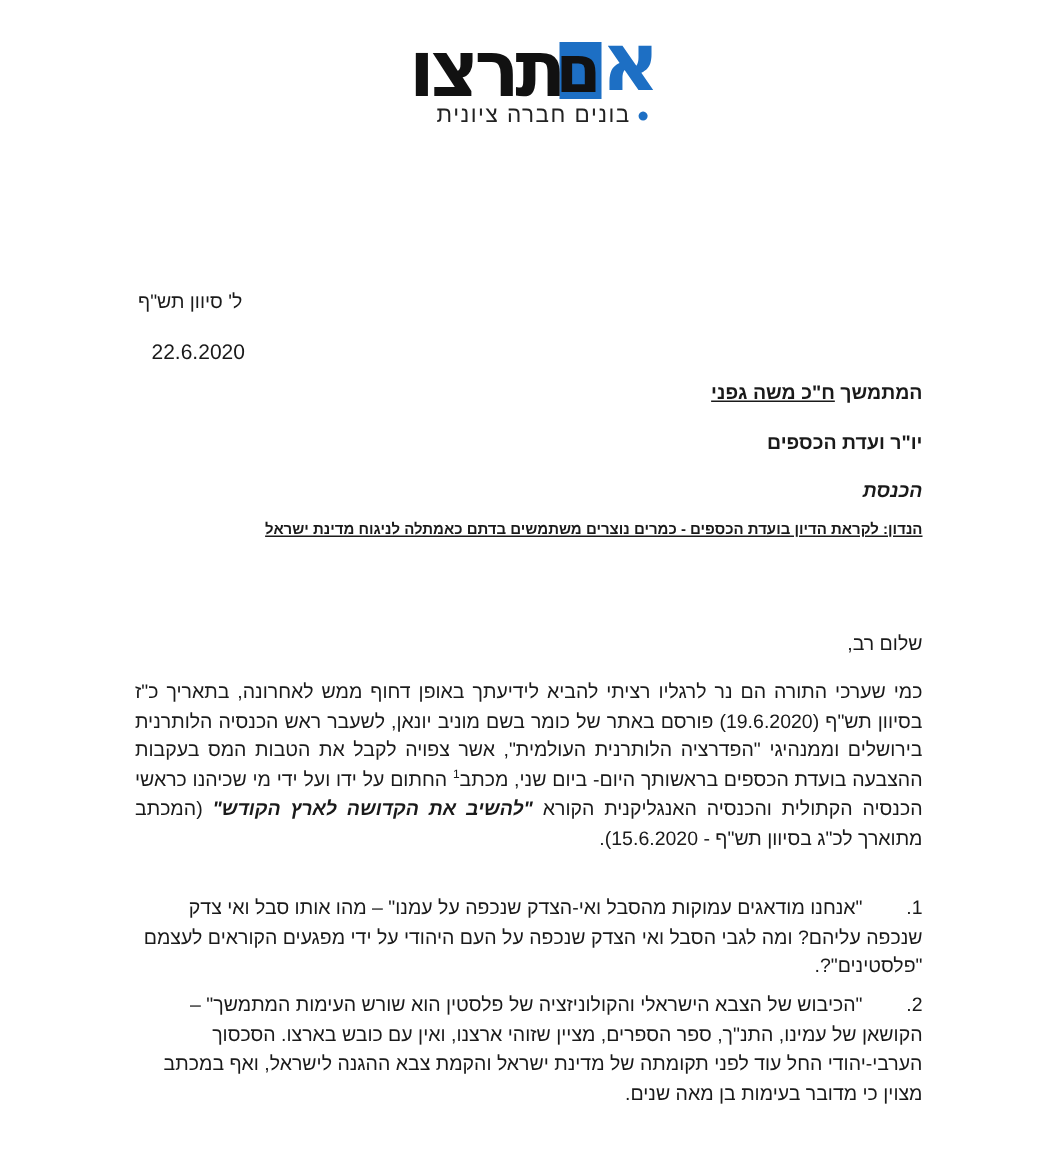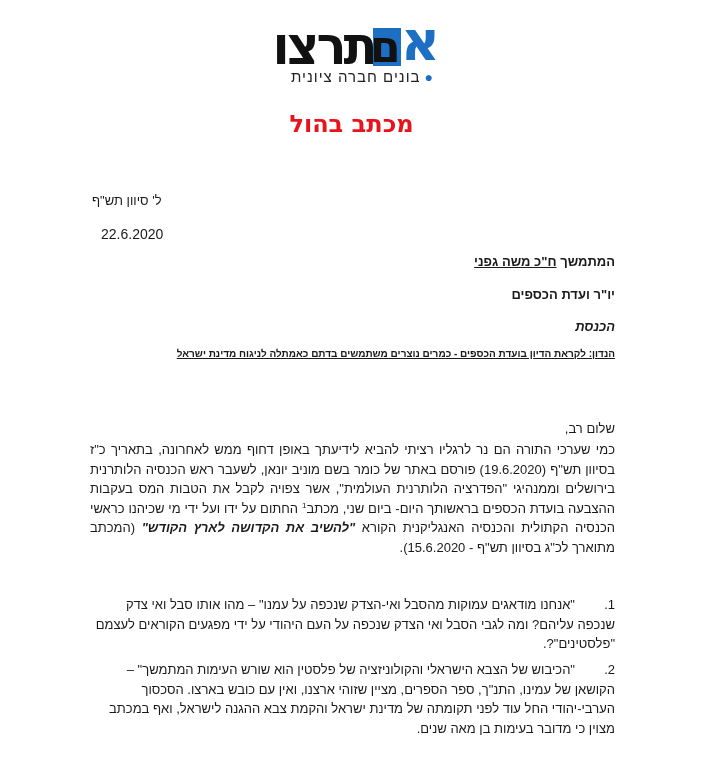--- a/index.html
+++ b/index.html
@@ -134,21 +134,21 @@
     }
     .subject span { text-decoration: underline; }
     .greeting { top: 394px; margin-top: 25px; }
     .para {
       width: 525px;
       font-size: 13px;
       line-height: 19.5px;
       text-align: justify;
       text-align-last: right;
     }
-    .p1 { top: 440px; }
+    .p1 { top: 451px; }
     .p2 { top: 545px; }
     .item {
       width: 525px;
       font-size: 13px;
       line-height: 19.5px;
     }
     .item .num {
       display: inline-block;
       width: 40px;
     }
@@ -166,21 +166,20 @@
     <div class="logo-mark">
       <span class="logo-aleph">א</span>
       <span class="logo-mem">ם</span>
       <span class="logo-rest">תרצו</span>
     </div>
     <div class="logo-tagline">
       <span class="logo-dot">●</span><span>בונים חברה ציונית</span>
     </div>
   </div>
 
-  <div class="title">מכתב בהול</div>
 
   <div class="date-hebrew">ל' סיוון תש"ף</div>
   <div class="date-greg">22.6.2020</div>
 
   <div class="rtl-block addr-1 bold">
     <span>המתמשך </span><span class="underline">ח"כ משה גפני</span>
   </div>
   <div class="rtl-block addr-2 bold">יו"ר ועדת הכספים</div>
   <div class="rtl-block addr-3 bold">הכנסת</div>
 

